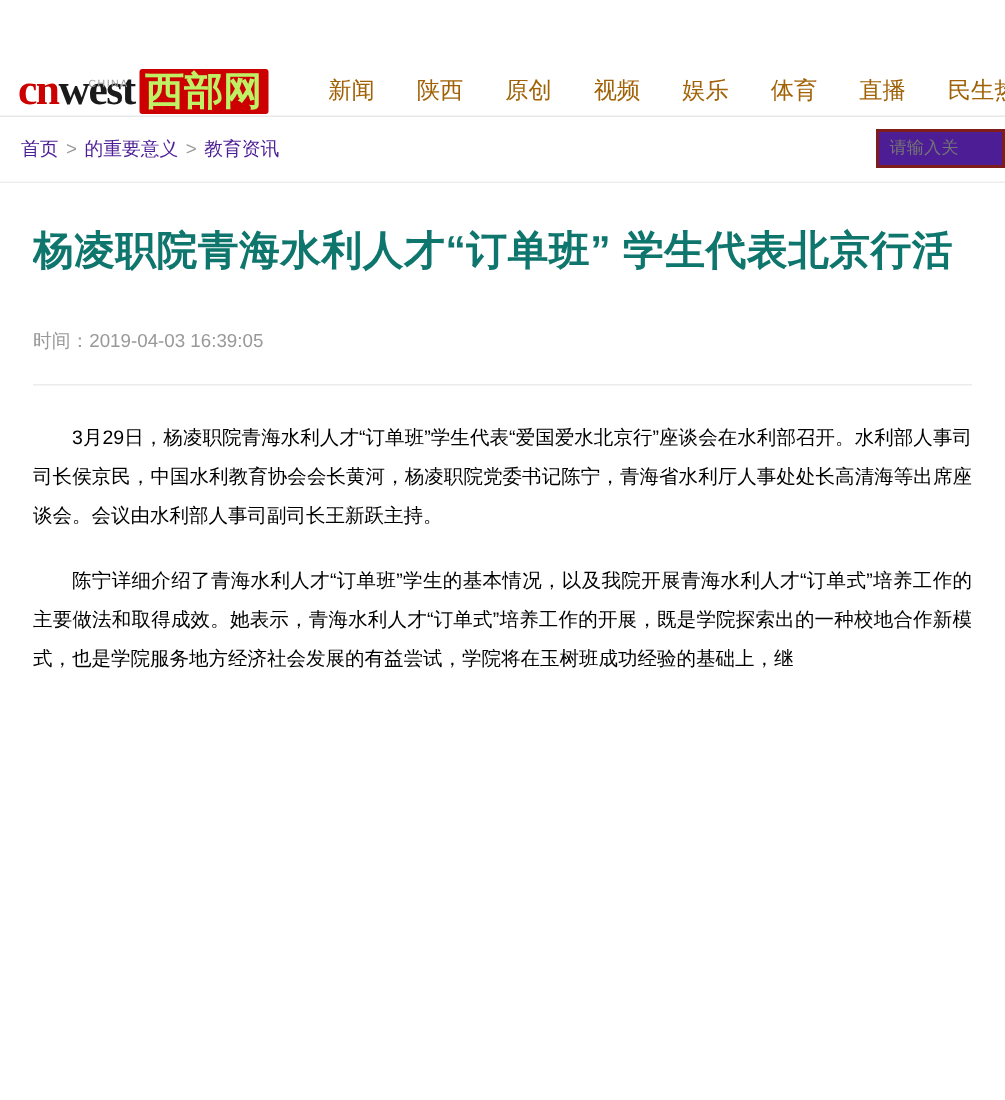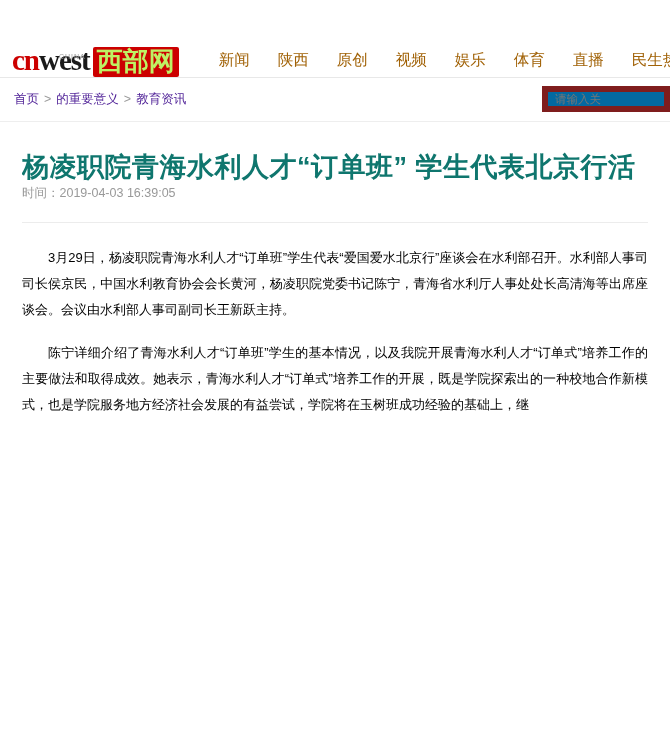--- a/index.html
+++ b/index.html
@@ -91,24 +91,24 @@
     font-size: 12.5px;
     color: #555;
     white-space: nowrap;
   }
   .crumb .sep { margin: 0 5px; color: #999; }
   .crumb a { color: #4c1d95; text-decoration: none; }
   .search-box {
     position: absolute;
     right: 0px;
     top: 8px;
-    width: 128px;
+    width: 86px;
     height: 26px;
-    border: 6px solid #7f1d1d;
-    background: #0369a1;
+    border: 2px solid #7f1d1d;
+    background: #4c1d95;
     display: flex;
     align-items: center;
     padding-left: 7px;
   }
   .search-box input {
     border: none;
     outline: none;
     font-size: 11.5px;
     color: #bbb;
     width: 100%;
@@ -126,20 +126,21 @@
     color: #0f766e;
     line-height: 1.35;
     margin-top: 27px;
     white-space: nowrap;
     overflow: hidden;
     letter-spacing: 0.5px;
   }
   .meta {
     font-size: 12.5px;
     color: #999;
+    margin-top: 34px;
     padding-bottom: 20px;
     border-bottom: 1px solid #ececec;
   }
   .body {
     margin-top: 22px;
   }
   .body p {
     font-size: 13px;
     line-height: 2.0;
     color: #000000;

